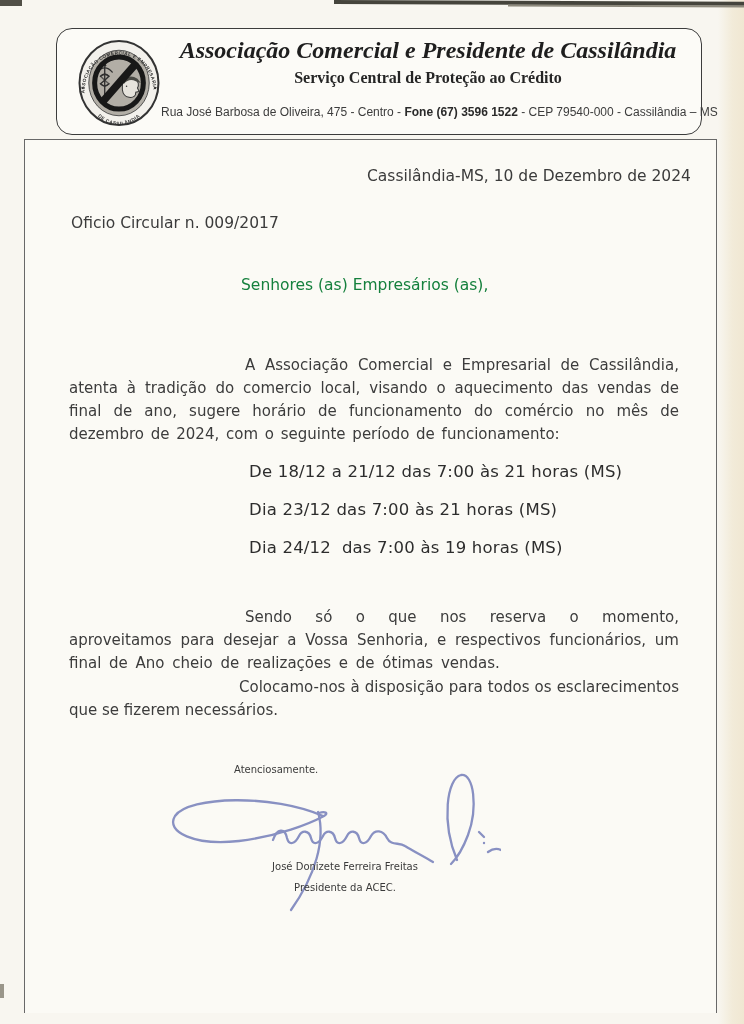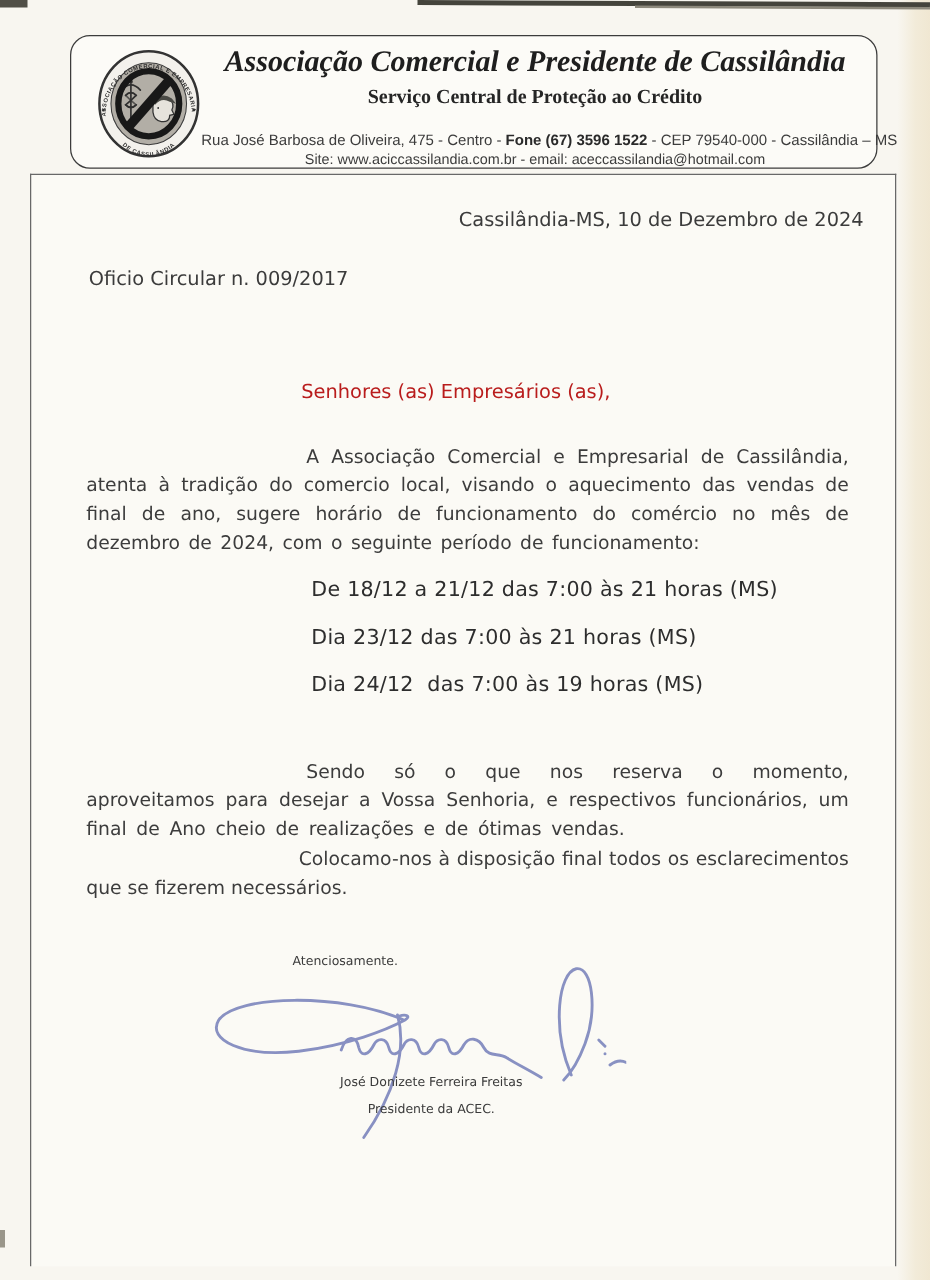--- a/index.html
+++ b/index.html
@@ -70,22 +70,22 @@
   }
   .date-line{
     position:absolute;left:342px;top:27px;
     font-size:15.5px;color:#3b3b3b;white-space:nowrap;
   }
   .reference-line{
     position:absolute;left:46px;top:74px;
     font-size:15.5px;color:#3b3b3b;white-space:nowrap;
   }
   .salutation{
-    position:absolute;left:216px;top:164px;
-    font-size:15.5px;color:#b91c1c;white-space:nowrap;
+    position:absolute;left:216px;top:136px;
+    font-size:15.5px;color:#15803d;white-space:nowrap;
   }
   .para{
     position:absolute;left:44px;width:610px;
     font-size:15px;line-height:23px;color:#3c3c3c;
     text-align:justify;text-indent:176px;word-spacing:2px;
   }
   .para1{top:214px;}
   .para2{top:466px;word-spacing:3px;}
   .para3{top:536px;word-spacing:0px;text-indent:170px;}
   .schedule{position:absolute;left:224px;top:320px;}
@@ -147,21 +147,20 @@
       </g>
 
       <ellipse cx="50" cy="52" rx="29" ry="31" fill="none" stroke="#181818" stroke-width="6"></ellipse>
       <line x1="70" y1="29" x2="29" y2="76" stroke="#181818" stroke-width="9"></line>
     </svg>
 
     <div class="header-text">
       <div class="org-name">Associação Comercial e Presidente de Cassilândia</div>
       <div class="service-line">Serviço Central de Proteção ao Crédito</div>
       <div class="address-line"><span>Rua José Barbosa de Oliveira, 475 - Centro - </span><b>Fone (67) 3596 1522</b><span> - CEP 79540-000 - Cassilândia – MS</span></div>
-      <div class="site-line">Site: www.aciccassilandia.com.br  - email: aceccassilandia@hotmail.com</div>
     </div>
   </div>
 
   <div class="body-box">
 
     <div class="date-line">Cassilândia-MS, 10 de Dezembro de 2024</div>
 
     <div class="reference-line">Oficio Circular n. 009/2017</div>
 
     <div class="salutation">Senhores (as) Empresários (as),</div>
@@ -169,21 +168,21 @@
     <div class="para para1">A Associação Comercial e Empresarial de Cassilândia, atenta à tradição do comercio local, visando o aquecimento das vendas de final de ano, sugere horário de funcionamento do comércio no mês de dezembro de 2024, com o seguinte período de funcionamento:</div>
 
     <div class="schedule">
       <div class="schedule-line">De 18/12 a 21/12 das 7:00 às 21 horas (MS)</div>
       <div class="schedule-line">Dia 23/12 das 7:00 às 21 horas (MS)</div>
       <div class="schedule-line">Dia 24/12  das 7:00 às 19 horas (MS)</div>
     </div>
 
     <div class="para para2">Sendo só o que nos reserva o momento, aproveitamos para desejar a Vossa Senhoria, e respectivos funcionários, um final de Ano cheio de realizações e de ótimas vendas.</div>
 
-    <div class="para para3">Colocamo-nos à disposição final todos os esclarecimentos que se fizerem necessários.</div>
+    <div class="para para3">Colocamo-nos à disposição para todos os esclarecimentos que se fizerem necessários.</div>
 
     <div class="closing">Atenciosamente.</div>
 
     <svg class="signature-svg" viewBox="0 0 340 160">
       <g fill="none" stroke="#7c85bd" stroke-width="2.3" stroke-linecap="round" opacity="0.9">
         <path d="M 296 98 C 280 60, 286 16, 300 13 C 313 11, 317 46, 307 73 C 301 89, 294 98, 290 102"></path>
         <path d="M 162 54 C 112 32, 28 34, 14 54 C 4 70, 34 84, 78 79 C 118 74, 148 62, 163 54 C 168 51, 164 49, 158 51"></path>
         <path d="M 157 50 C 165 78, 154 114, 130 148"></path>
         <path d="M 112 78 C 116 66, 124 66, 126 76 C 128 84, 134 82, 138 74 C 141 68, 148 68, 150 76 C 152 84, 158 82, 162 74 C 165 68, 172 68, 174 76 C 176 84, 182 82, 186 74 C 189 68, 196 68, 198 76 C 200 84, 206 82, 210 74 C 214 67, 222 68, 226 76 C 230 84, 238 80, 244 84 C 252 89, 262 94, 272 100"></path>
         <path d="M 318 70 l 5 5"></path>

